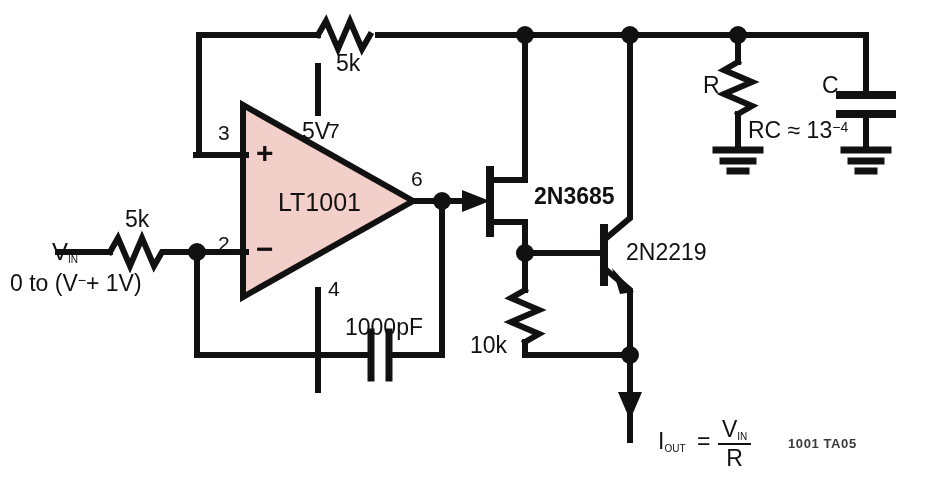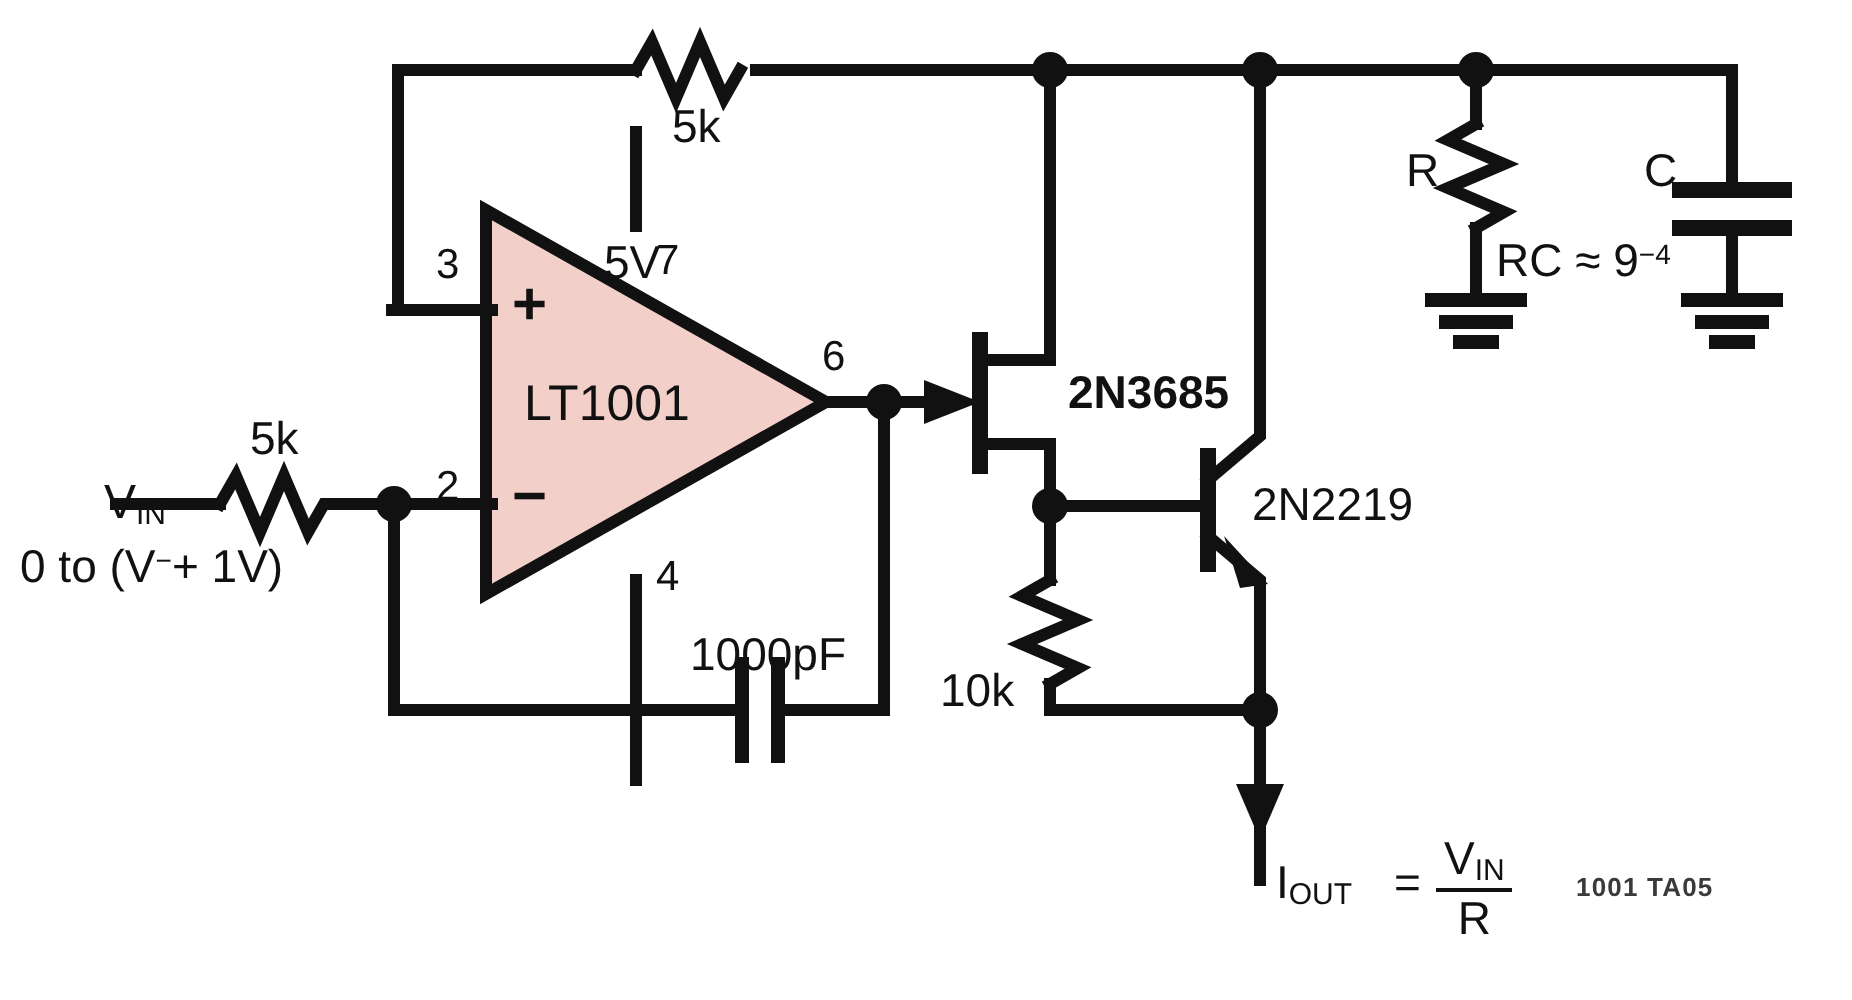--- a/index.html
+++ b/index.html
@@ -15,21 +15,21 @@
     position:absolute;
     font-family:"Liberation Sans", sans-serif;
     color:#111111;
     white-space:nowrap;
     line-height:1;
     font-weight:500;
   }
   .pin{font-size:21px;}
   .val{font-size:23px;}
   .dev{font-size:23px;}
-  .sub{font-size:15px;vertical-align:-3px;}
+  .sub{font-size:10px;vertical-align:-3px;}
   .sup{font-size:14px;vertical-align:6px;}
   .code{
     font-size:13px;font-weight:bold;color:#3a3a3a;letter-spacing:.6px;
   }
   .frac{
     position:absolute;display:inline-block;text-align:center;
     font-size:23px;color:#111;
   }
   .frac .num{display:block;padding:0 4px;}
   .frac .den{display:block;padding:0 4px;border-top:2.5px solid #111;}
@@ -148,21 +148,21 @@
   <div class="lbl val" style="left:302px;top:84px;margin-top:36px;">5V</div>
 
   <div class="lbl pin" style="left:218px;top:122px;">3</div>
   <div class="lbl pin" style="left:218px;top:233px;">2</div>
   <div class="lbl pin" style="left:328px;top:120px;">7</div>
   <div class="lbl pin" style="left:328px;top:278px;">4</div>
   <div class="lbl pin" style="left:411px;top:168px;">6</div>
 
   <div class="lbl" style="left:256px;top:138px;font-size:30px;font-weight:bold;">+</div>
   <div class="lbl" style="left:256px;top:234px;font-size:30px;font-weight:bold;">−</div>
-  <div class="lbl" style="left:262px;top:190px;font-size:25px;">LT1001</div>
+  <div class="lbl" style="left:278px;top:190px;font-size:25px;">LT1001</div>
 
   <div class="lbl" style="left:52px;top:240px;font-size:24px;">
     <span>V</span><span class="sub">IN</span>
   </div>
 
   <div class="lbl val" style="left:125px;top:208px;">5k</div>
 
   <div class="lbl" style="left:10px;top:272px;font-size:23px;">
     <span>0 to (V</span><span class="sup">−</span><span>+ 1V)</span>
   </div>
@@ -174,24 +174,24 @@
 
   <div class="lbl dev" style="left:626px;top:241px;">2N2219</div>
 
   <div class="lbl val" style="left:470px;top:302px;margin-top:32px;">10k</div>
 
   <div class="lbl val" style="left:703px;top:74px;">R</div>
 
   <div class="lbl val" style="left:822px;top:74px;">C</div>
 
   <div class="lbl" style="left:748px;top:119px;font-size:23px;">
-    <span>RC ≈ 9</span><span class="sup">−4</span>
-  </div>
-
-  <div class="lbl" style="left:638px;top:430px;font-size:23px;">
+    <span>RC ≈ 13</span><span class="sup">−4</span>
+  </div>
+
+  <div class="lbl" style="left:658px;top:430px;font-size:23px;">
     <span>I</span><span class="sub">OUT</span>
   </div>
   <div class="lbl" style="left:697px;top:430px;font-size:23px;">=</div>
   <div class="frac" style="left:718px;top:416px;">
     <span class="num"><span>V</span><span class="sub">IN</span></span>
     <span class="den">R</span>
   </div>
 
   <div class="lbl code" style="left:788px;top:437px;">1001 TA05</div>
 

